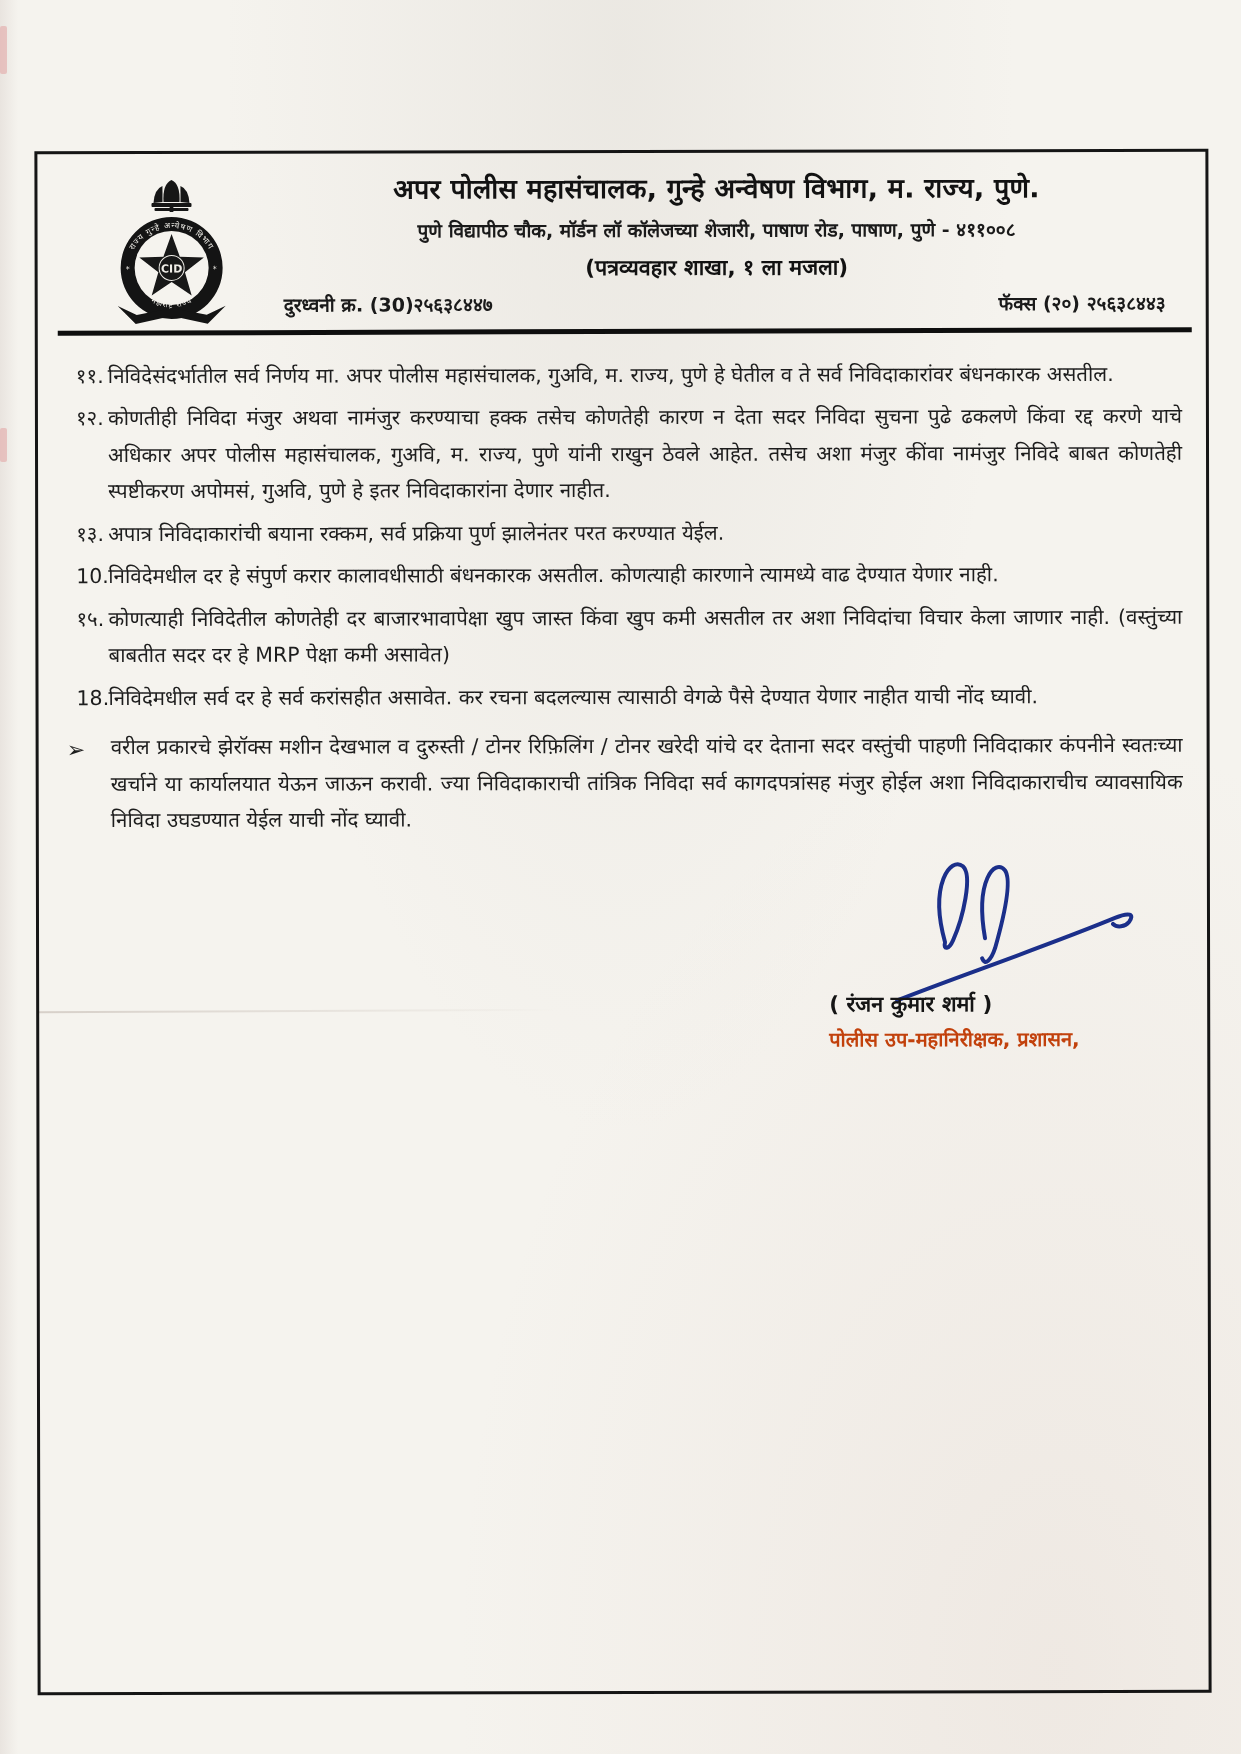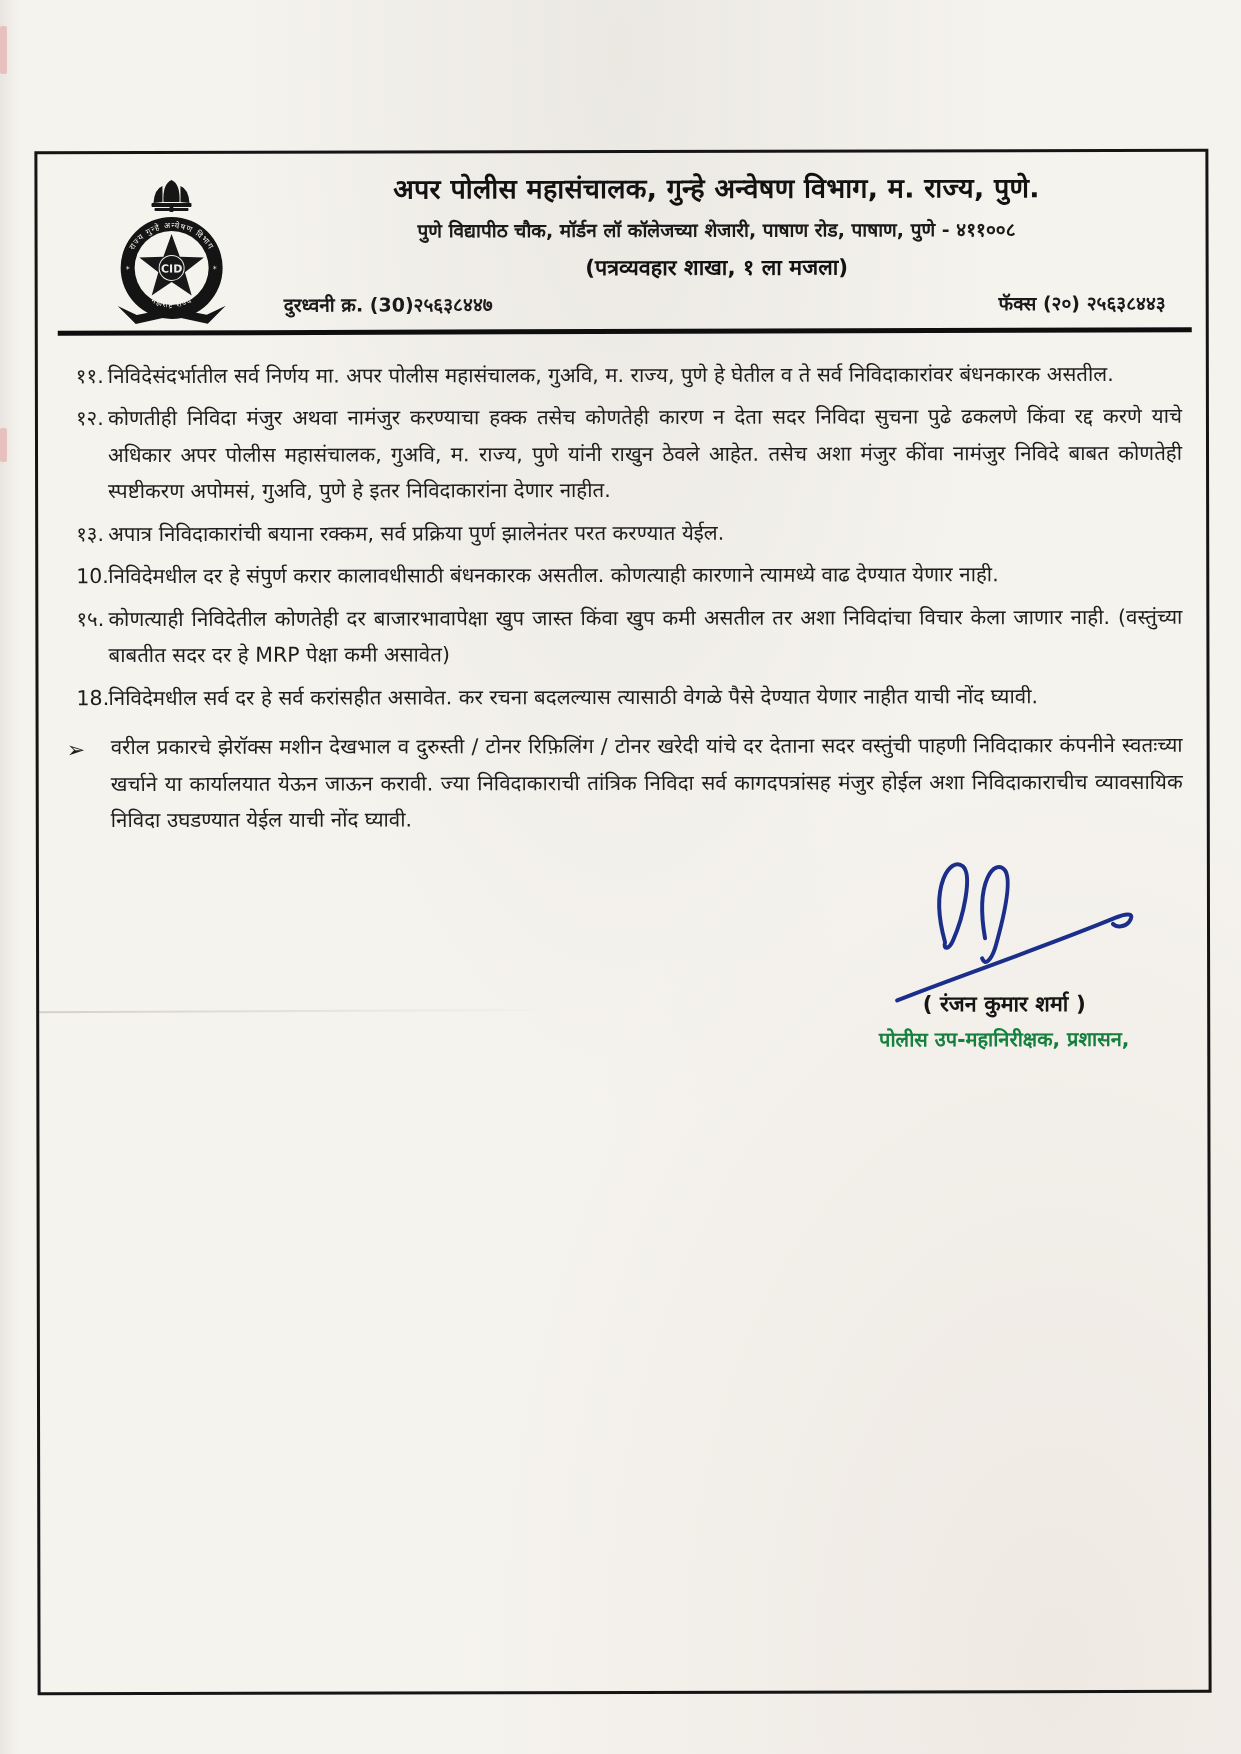--- a/index.html
+++ b/index.html
@@ -47,23 +47,23 @@
   
   .content{position:absolute;top:204px;left:30px;right:24px;}
   .list-item{position:relative;padding-left:40px;margin-bottom:6px;
     font-size:20.5px;line-height:1.78;text-align:justify;color:#1d1d1d;}
   .list-item .num{position:absolute;left:8px;top:0;}
   .note-item{position:relative;padding-left:42px;margin-top:13px;
     font-size:20.5px;line-height:1.78;text-align:justify;color:#1d1d1d;}
   .note-item .bullet{position:absolute;left:-2px;top:1px;font-size:22px;}
   
   .sig-svg{position:absolute;left:828px;top:688px;}
-  .sig-block{position:absolute;left:790px;width:350px;top:836px;text-align:center;}
+  .sig-block{position:absolute;left:790px;width:350px;top:836px;text-align:left;}
   .sig-name{font-size:21.5px;font-weight:bold;color:#151515;}
-  .sig-line{font-size:20px;font-weight:bold;margin-top:8px;color:#15803d;}
+  .sig-line{font-size:20px;font-weight:bold;margin-top:8px;color:#c2410c;}
   .sig-line.last{margin-top:6px;}
 </style>
 </head>
 <body>
 
 <div class="paper"></div>
 <div class="edge-mark m1"></div>
 <div class="edge-mark m2"></div>
 <div class="crease"></div>
 

